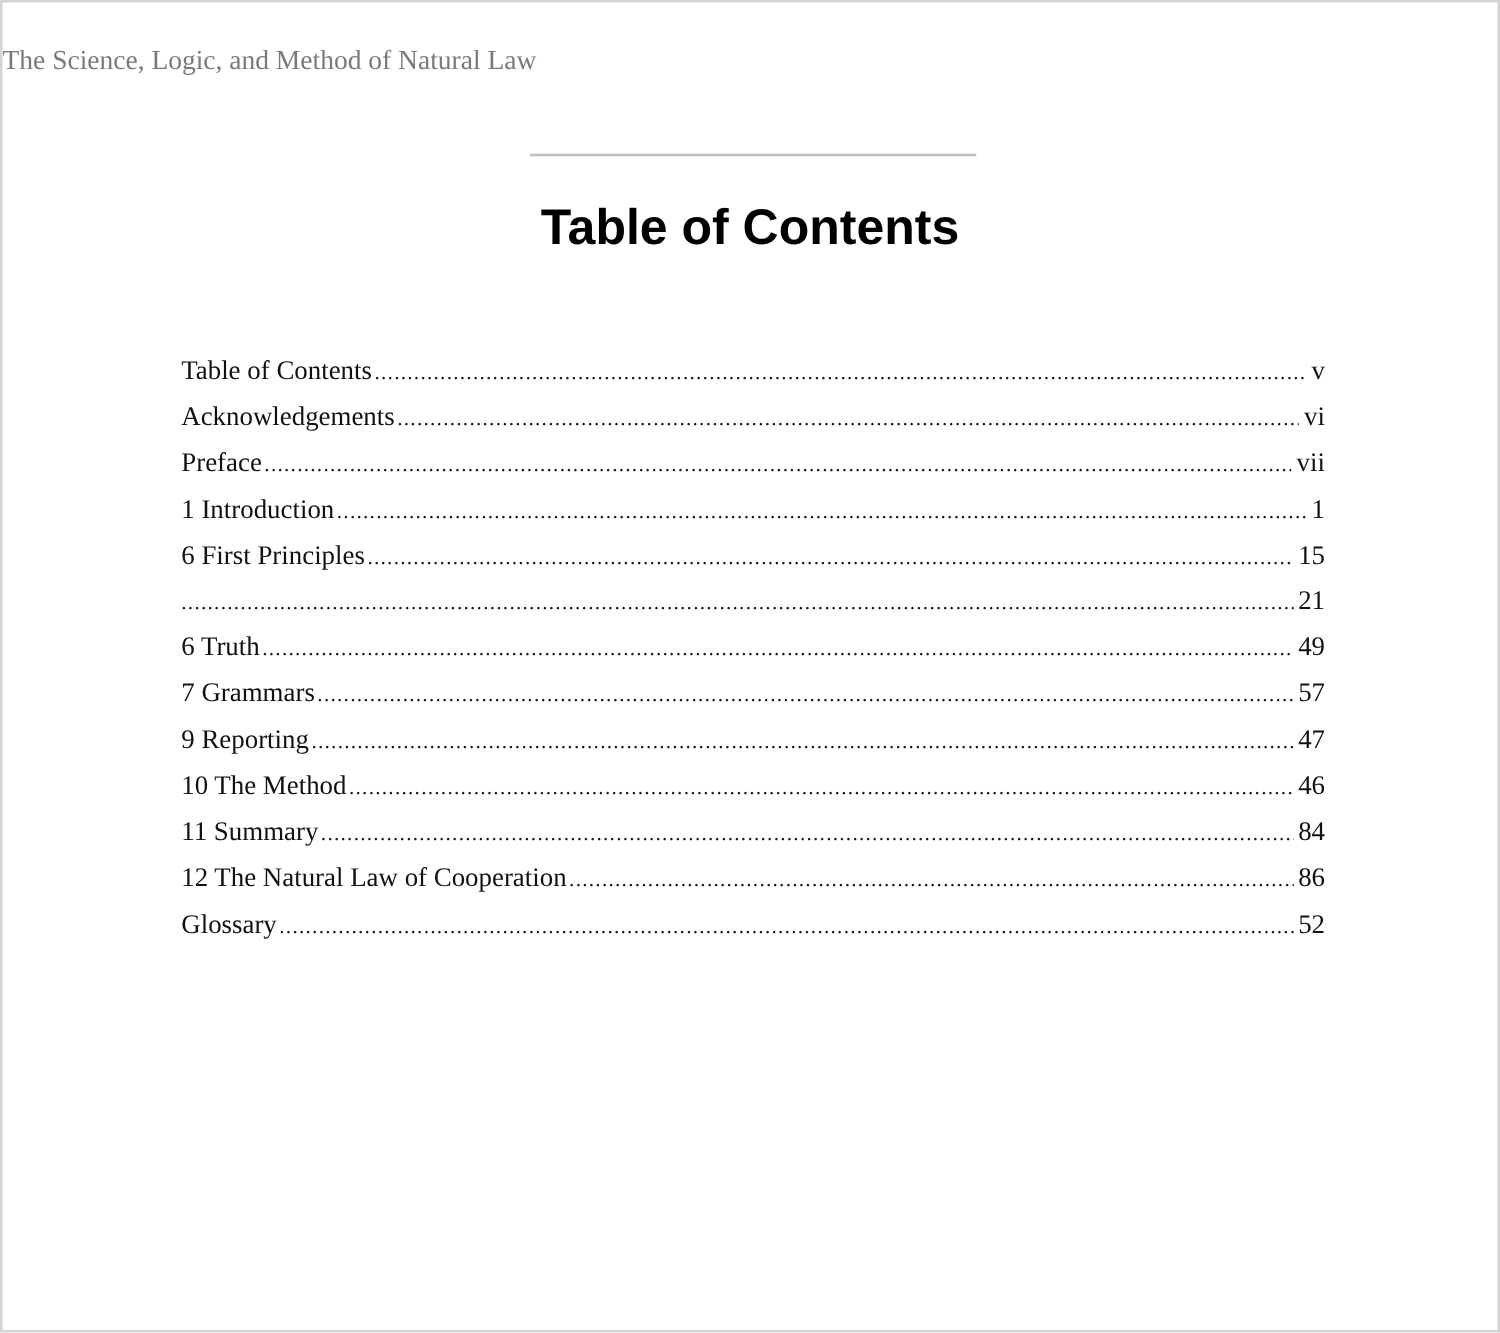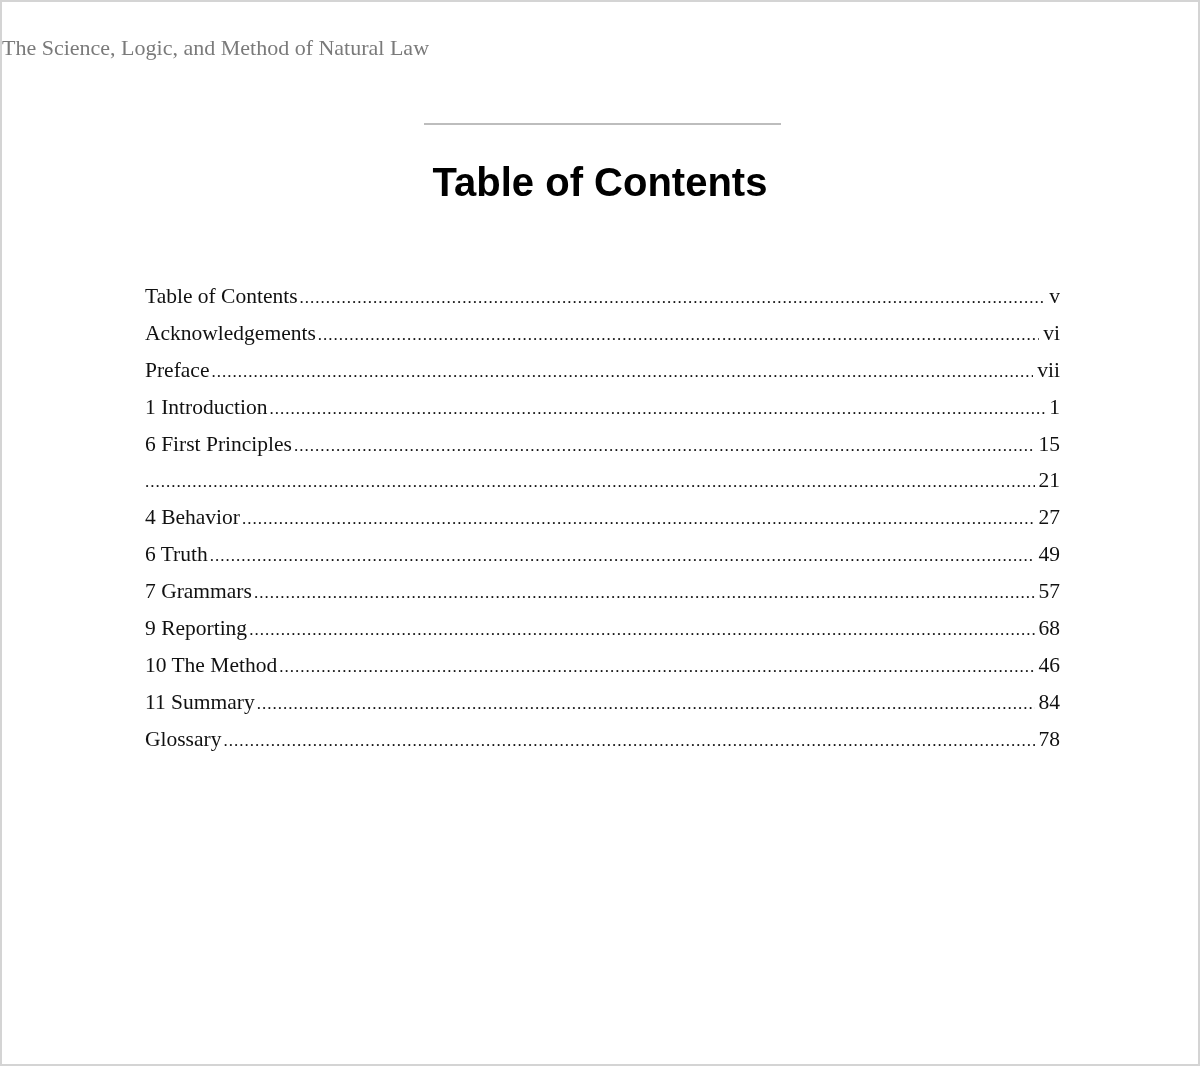--- a/index.html
+++ b/index.html
@@ -102,48 +102,48 @@
     <li class="toc-row">
         <span class="toc-label">6 First Principles</span>
         <span class="toc-leader"></span>
         <span class="toc-page">15</span>
       </li>
     <li class="toc-row">
         <span class="toc-leader"></span>
         <span class="toc-page">21</span>
       </li>
     <li class="toc-row">
-        <span class="toc-label">4 Behavior</span>
-        <span class="toc-leader"></span>
-        <span class="toc-page">27</span>
-      </li>
-    <li class="toc-row">
         <span class="toc-label">6 Truth</span>
         <span class="toc-leader"></span>
         <span class="toc-page">49</span>
       </li>
     <li class="toc-row">
         <span class="toc-label">7 Grammars</span>
         <span class="toc-leader"></span>
         <span class="toc-page">57</span>
       </li>
     <li class="toc-row">
         <span class="toc-label">9 Reporting</span>
         <span class="toc-leader"></span>
-        <span class="toc-page">68</span>
+        <span class="toc-page">47</span>
       </li>
     <li class="toc-row">
         <span class="toc-label">10 The Method</span>
         <span class="toc-leader"></span>
         <span class="toc-page">46</span>
       </li>
     <li class="toc-row">
         <span class="toc-label">11 Summary</span>
         <span class="toc-leader"></span>
         <span class="toc-page">84</span>
       </li>
     <li class="toc-row">
+        <span class="toc-label">12 The Natural Law of Cooperation</span>
+        <span class="toc-leader"></span>
+        <span class="toc-page">86</span>
+      </li>
+    <li class="toc-row">
         <span class="toc-label">Glossary</span>
         <span class="toc-leader"></span>
-        <span class="toc-page">78</span>
+        <span class="toc-page">52</span>
       </li>
   </ul>
 </div>
 
 </body></html>

